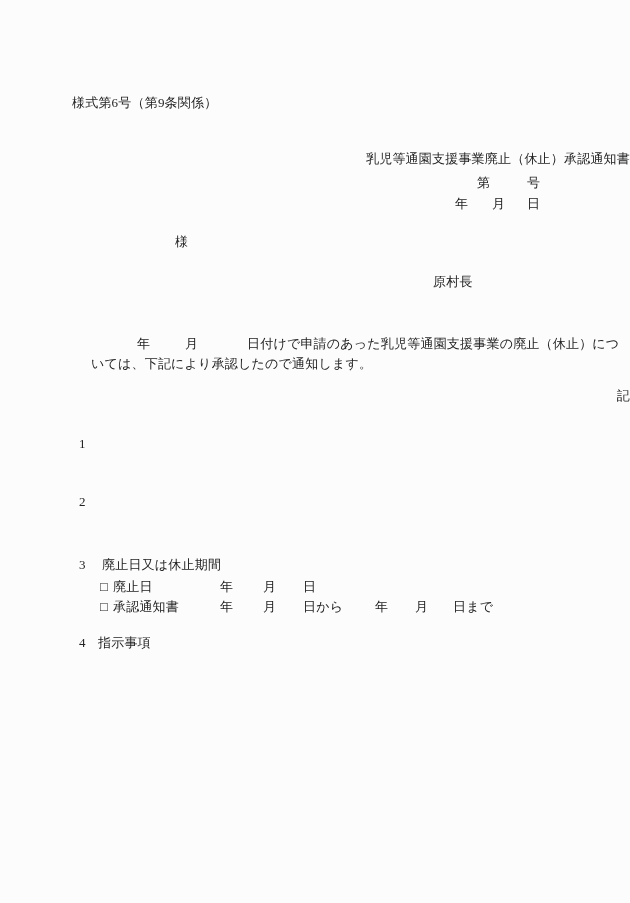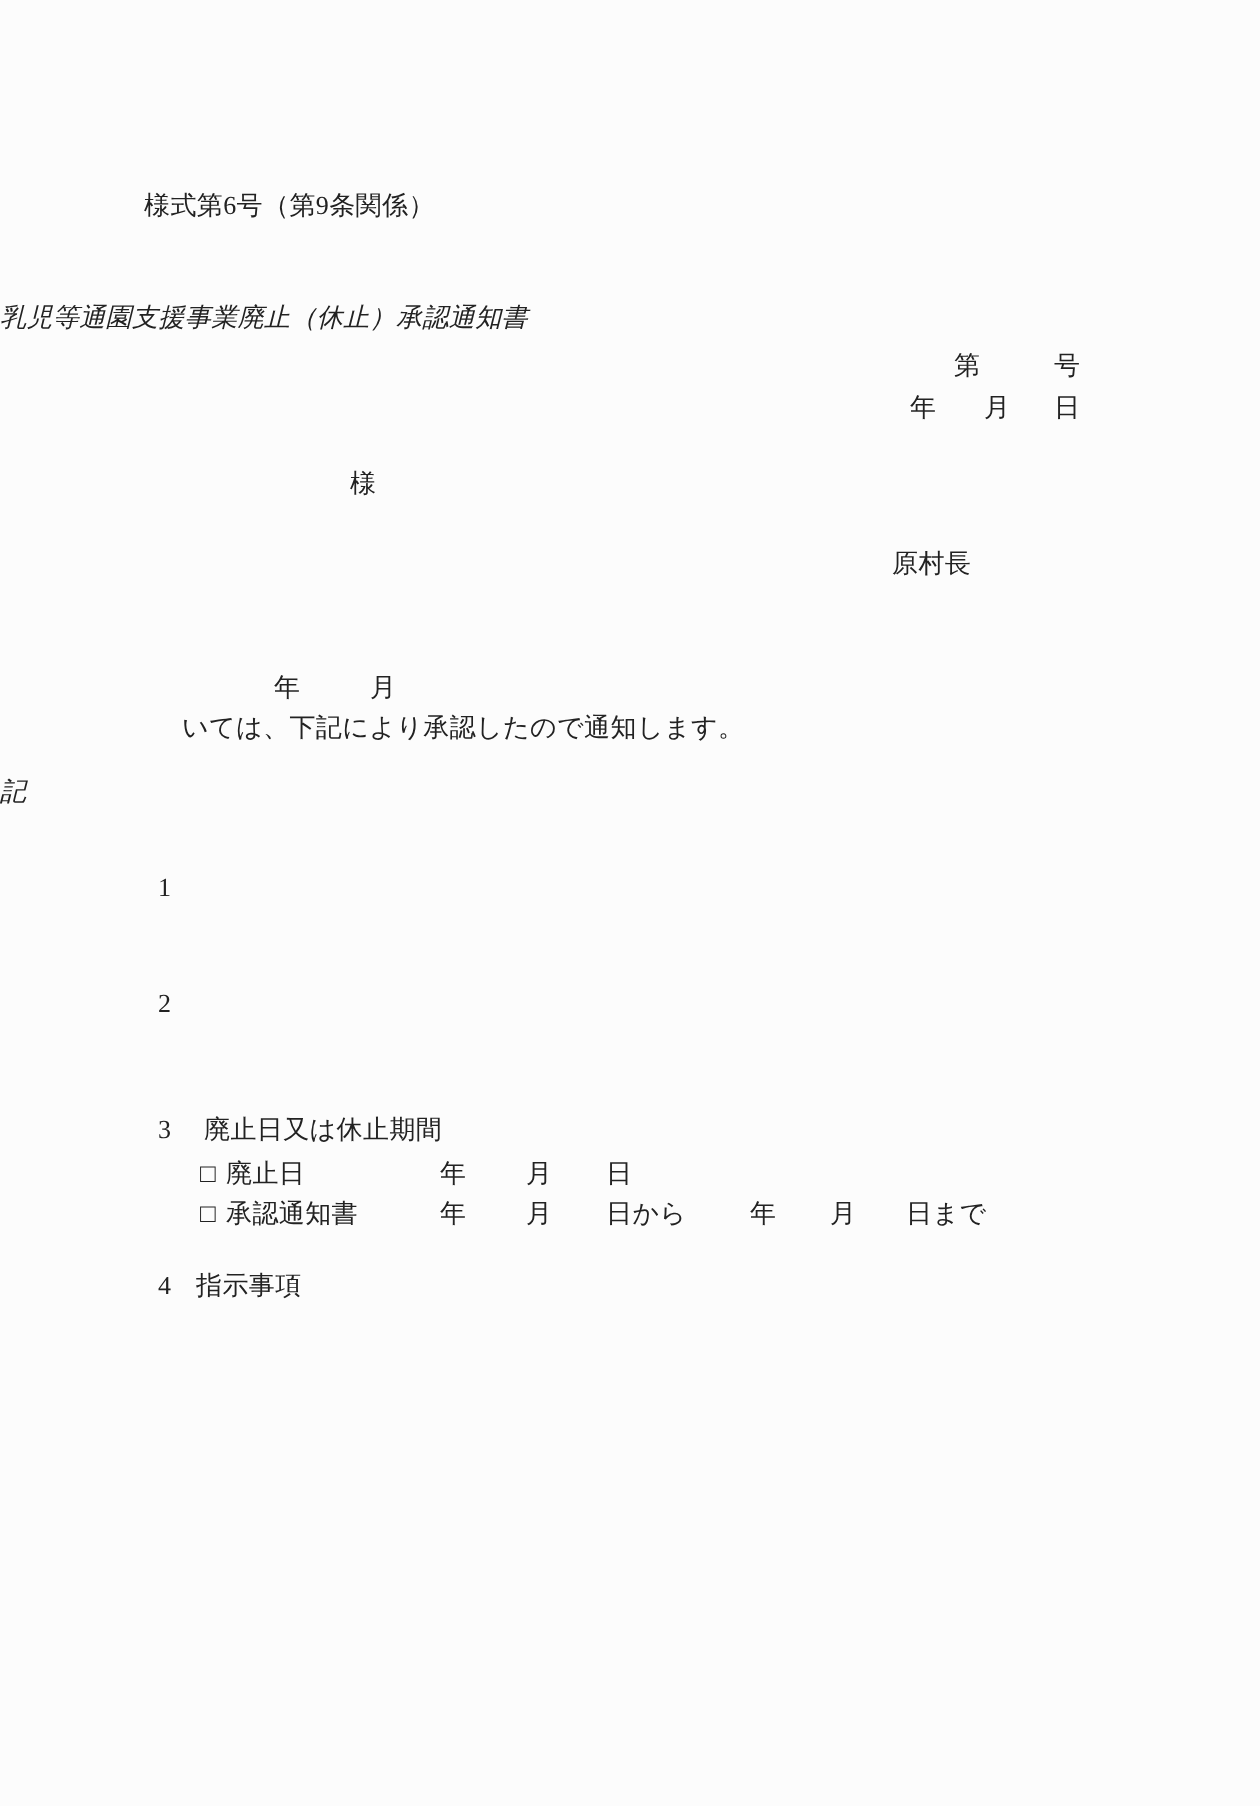--- a/index.html
+++ b/index.html
@@ -12,44 +12,45 @@
     overflow:hidden;
   }
   .page{position:absolute;inset:0;padding-left:11px;}
   .t{
     position:absolute;
     font-size:13px;
     line-height:16px;
     white-space:pre;
     letter-spacing:0.2px;
   }
-  .center{left:0;right:0;text-align:left;font-style:italic;}
+  .center{left:0;right:0;text-align:right;}
 </style>
 </head>
 <body>
 
 <div class="page">
 
   <div class="t" style="top:95px;left:72px">様式第6号（第9条関係）</div>
 
   <div class="t center" style="top:151px">乳児等通園支援事業廃止（休止）承認通知書</div>
 
   <span class="t" style="top:175px;left:477px">第</span>
   <span class="t" style="top:175px;left:527px">号</span>
 
   <span class="t" style="top:196px;left:455px">年</span>
   <span class="t" style="top:196px;left:492px">月</span>
   <span class="t" style="top:196px;left:527px">日</span>
 
   <div class="t" style="top:234px;left:175px">様</div>
 
-  <div class="t" style="top:274px;left:446px">原村長</div>
+  <div class="t" style="top:274px;left:433px">原村長</div>
 
   <span class="t" style="top:336px;left:137px">年</span>
   <span class="t" style="top:336px;left:185px">月</span>
+  <span class="t" style="top:336px;left:247px">日付けで申請のあった乳児等通園支援事業の廃止（休止）につ</span>
 
   <div class="t" style="top:356px;left:91px">いては、下記により承認したので通知します。</div>
 
   <div class="t center" style="top:388px">記</div>
 
   <span class="t" style="top:436px;left:79px">1</span>
 
   <span class="t" style="top:494px;left:79px">2</span>
 
   <span class="t" style="top:557px;left:79px">3</span>

